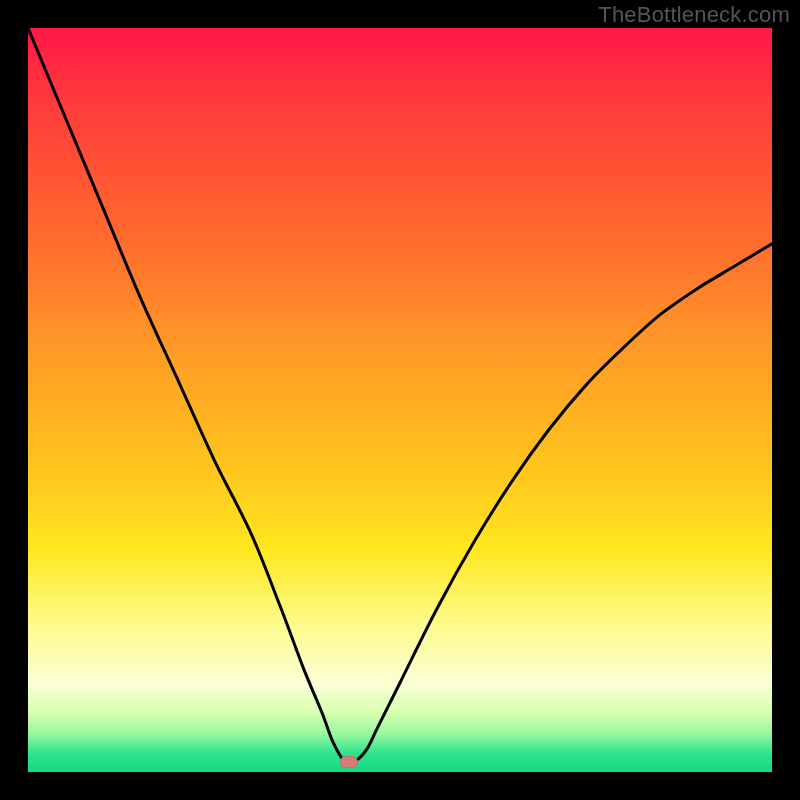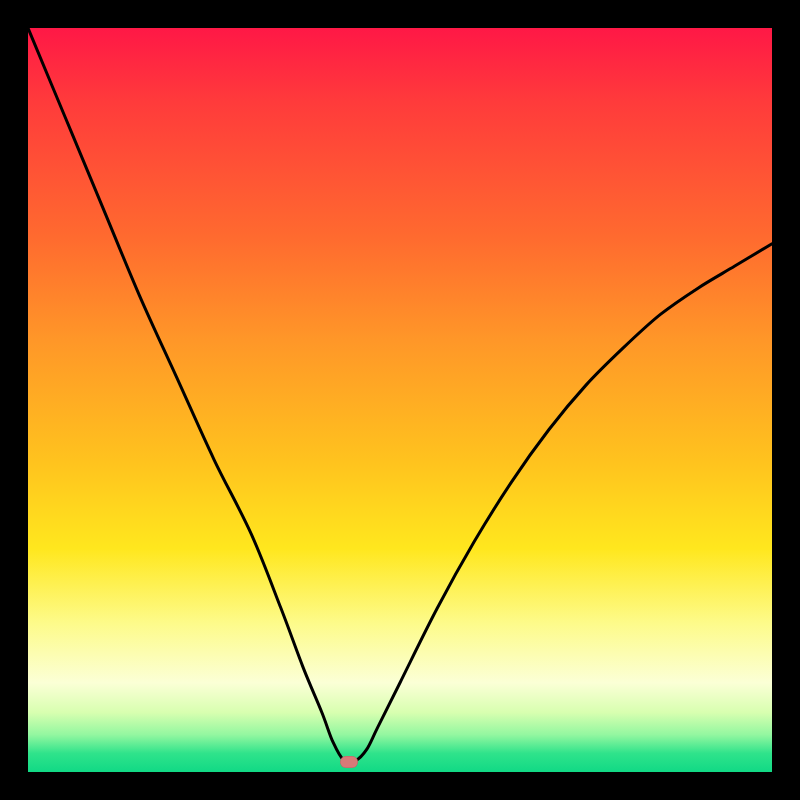--- a/index.html
+++ b/index.html
@@ -66,20 +66,21 @@
   }
   svg.curve {
     position: absolute;
     inset: 0;
   }
 </style>
 </head>
 <body>
 
 <div class="frame">
+  <div class="watermark">TheBottleneck.com</div>
   <div class="plot-area">
     <div class="gradient"></div>
     <svg class="curve" viewBox="0 0 744 744" preserveAspectRatio="none">
       <path id="curve-path" fill="none" stroke="#000" stroke-width="3" stroke-linecap="round" stroke-linejoin="round" d="M 0.00 0.00 C 6.20 14.88, 24.80 59.52, 37.20 89.28 C 49.60 119.04, 62.00 148.80, 74.40 178.56 C 86.80 208.32, 99.20 239.32, 111.60 267.84 C 124.00 296.36, 136.40 322.40, 148.80 349.68 C 161.20 376.96, 173.60 405.48, 186.00 431.52 C 198.40 457.56, 212.04 481.12, 223.20 505.92 C 234.36 530.72, 244.28 558.00, 252.96 580.32 C 261.64 602.64, 268.46 622.48, 275.28 639.84 C 282.10 657.20, 288.92 672.08, 293.88 684.48 C 298.84 696.88, 301.32 706.18, 305.04 714.24 C 308.76 722.30, 312.48 729.74, 316.20 732.84 C 319.92 735.94, 323.64 734.70, 327.36 732.84 C 331.08 730.98, 334.80 727.26, 338.52 721.68 C 342.24 716.10, 344.10 710.52, 349.68 699.36 C 355.26 688.20, 362.08 674.56, 372.00 654.72 C 381.92 634.88, 396.80 603.88, 409.20 580.32 C 421.60 556.76, 434.00 534.44, 446.40 513.36 C 458.80 492.28, 471.20 472.44, 483.60 453.84 C 496.00 435.24, 508.40 417.88, 520.80 401.76 C 533.20 385.64, 545.60 370.76, 558.00 357.12 C 570.40 343.48, 582.80 331.70, 595.20 319.92 C 607.60 308.14, 620.00 296.36, 632.40 286.44 C 644.80 276.52, 657.20 268.46, 669.60 260.40 C 682.00 252.34, 694.40 245.52, 706.80 238.08 C 719.20 230.64, 737.80 219.48, 744.00 215.76"></path>
     </svg>
     <div class="marker" id="marker" style="left: 321.408px; top: 734.328px;"></div>
   </div>
 </div>
 
 </body></html>

